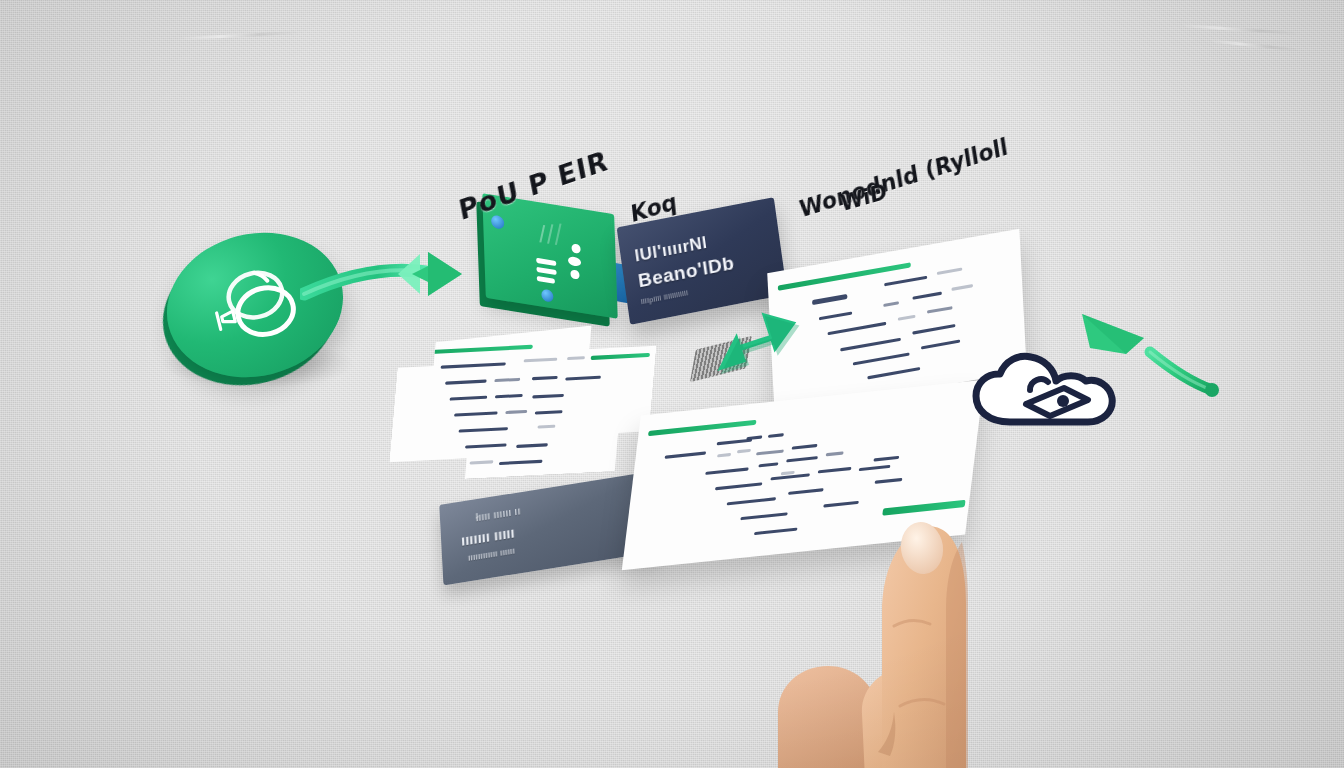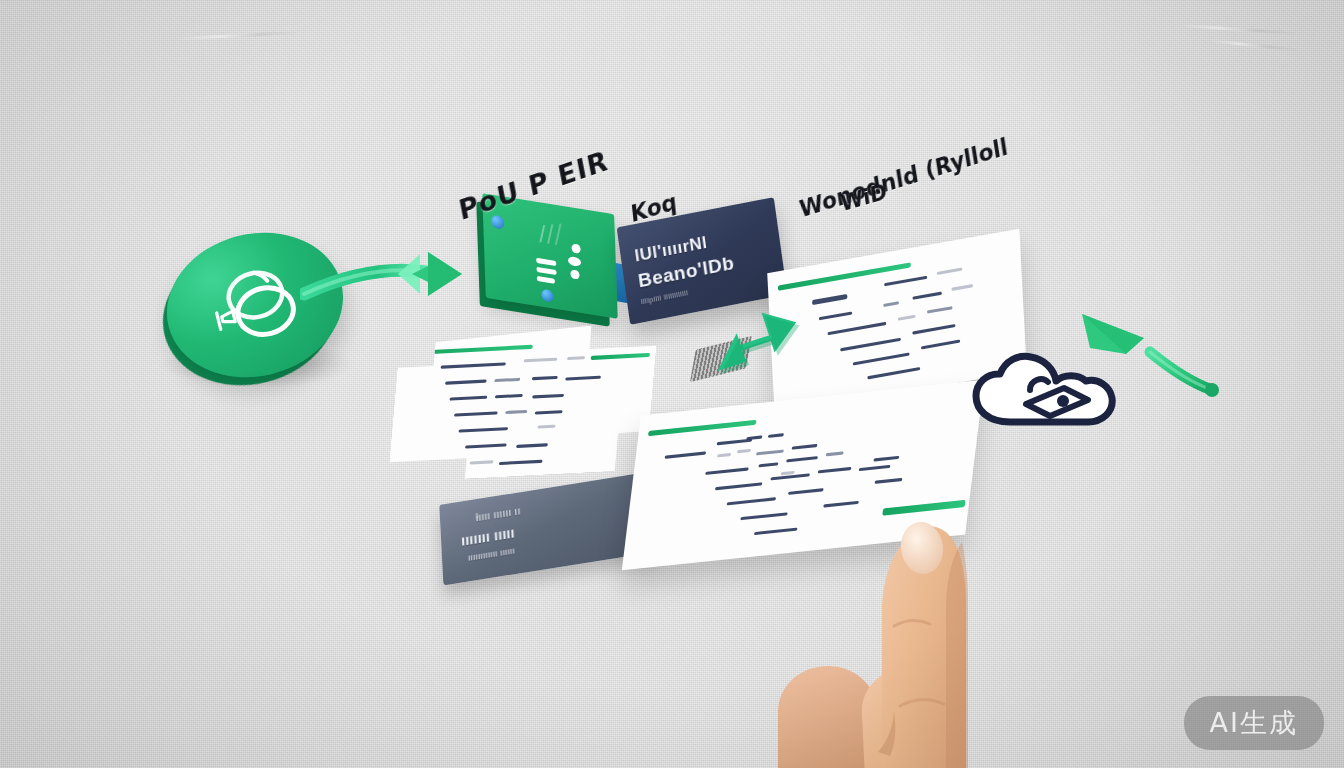--- a/index.html
+++ b/index.html
@@ -401,15 +401,14 @@
     <path d="M124 126 q18 -10 36 -2" fill="none" stroke="#c9916b" stroke-width="3" opacity=".5" stroke-linecap="round"></path>
     <path d="M130 206 q22 -12 44 -2" fill="none" stroke="#c9916b" stroke-width="3" opacity=".45" stroke-linecap="round"></path>
 
     <ellipse cx="152" cy="48" rx="21" ry="26" fill="url(#nail)" transform="rotate(-8 152 48)"></ellipse>
 
     <path d="M108 252 q14 -16 16 -40 q4 26 -4 44 z" fill="#c08a64" opacity=".45"></path>
   </svg>
 
   <div id="vignette"></div>
 
-  <div id="watermark">AI生成</div>
 
 </div>
 
 </body></html>

